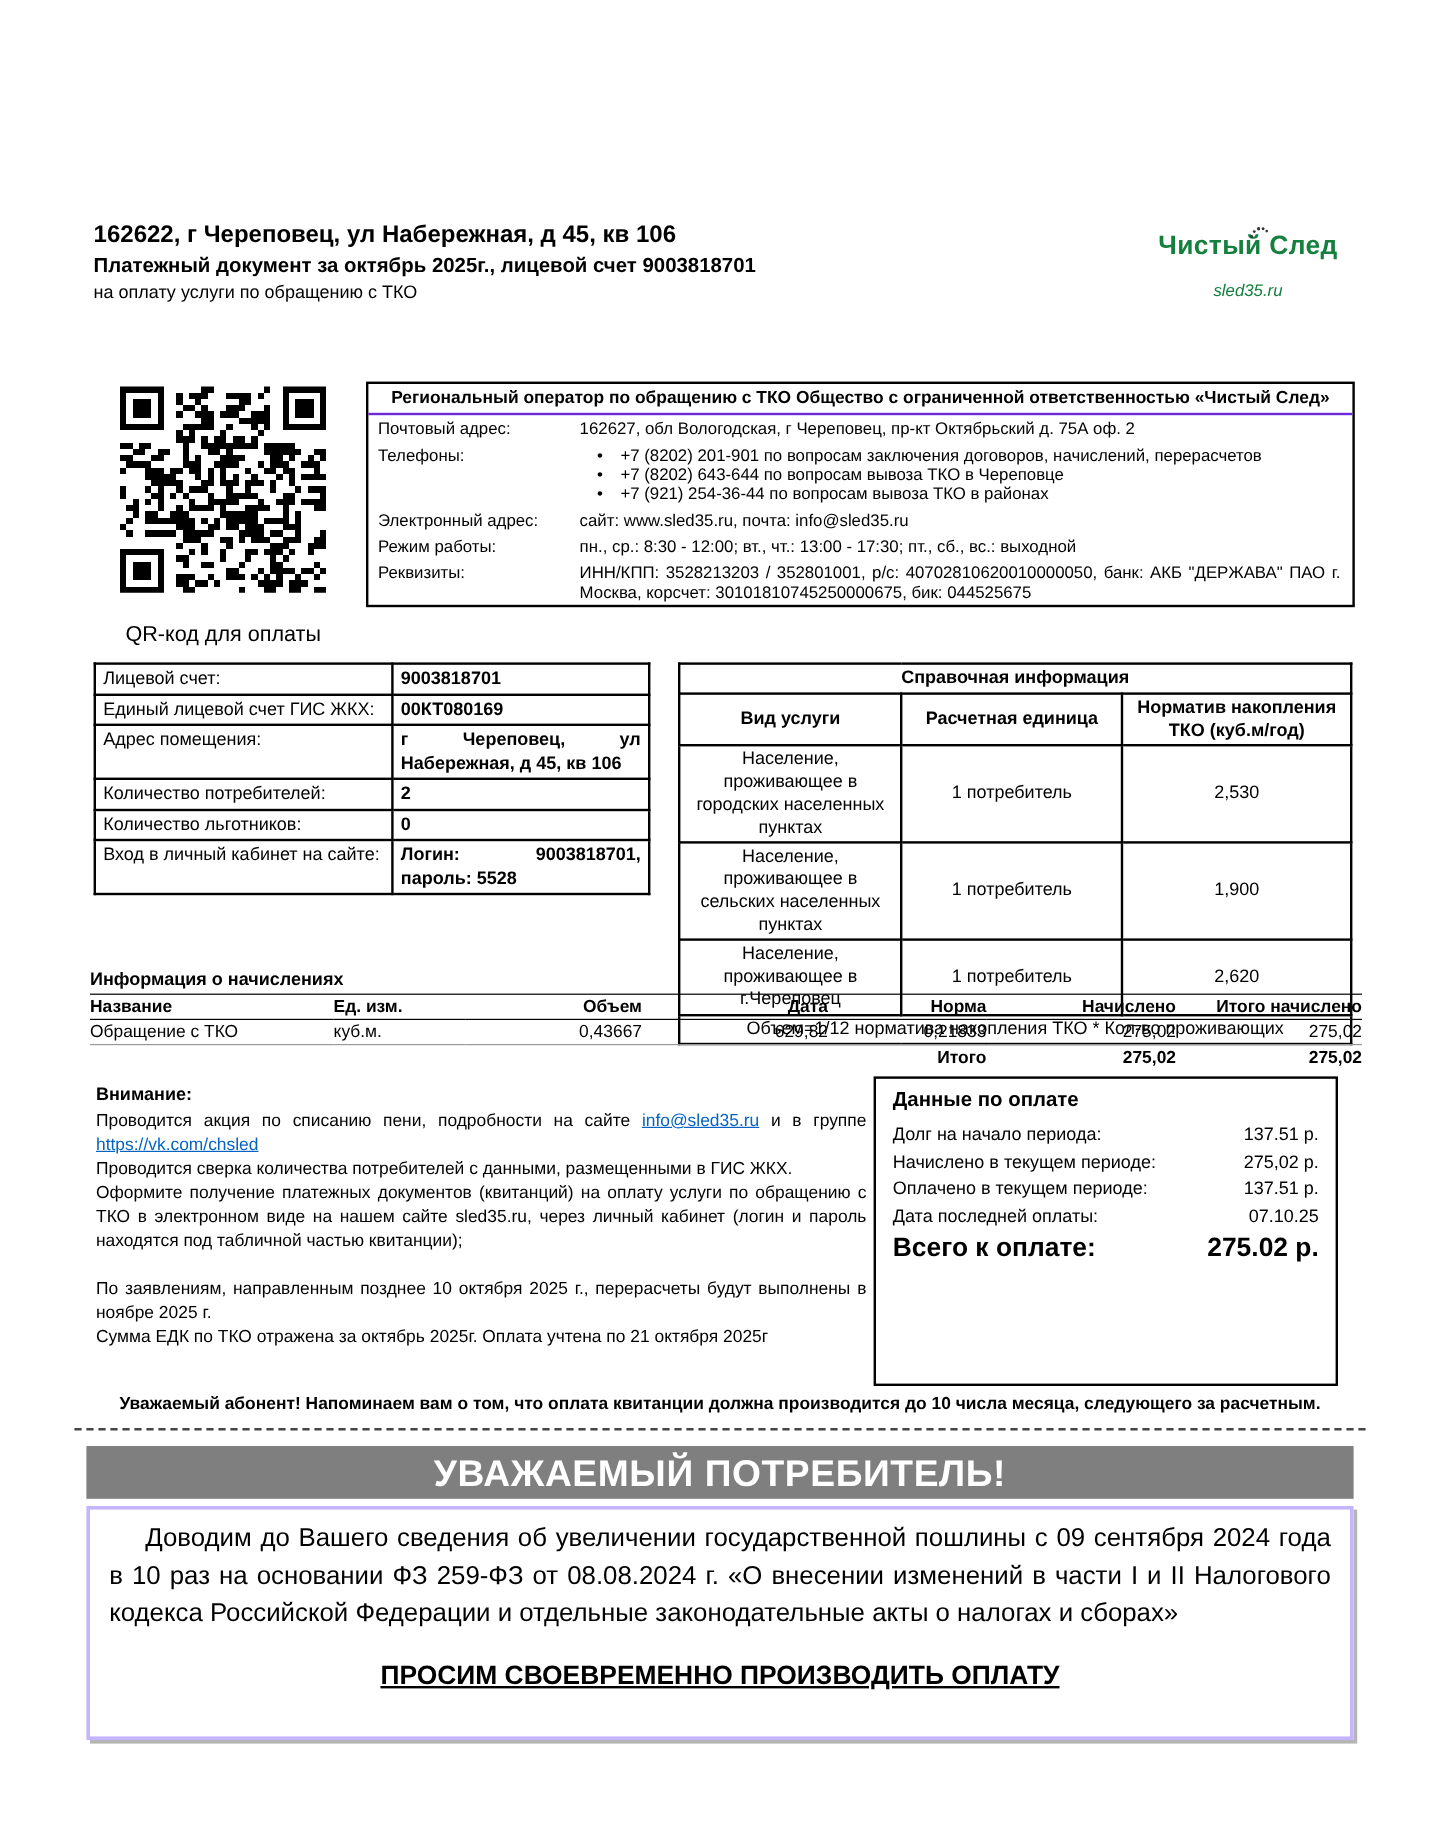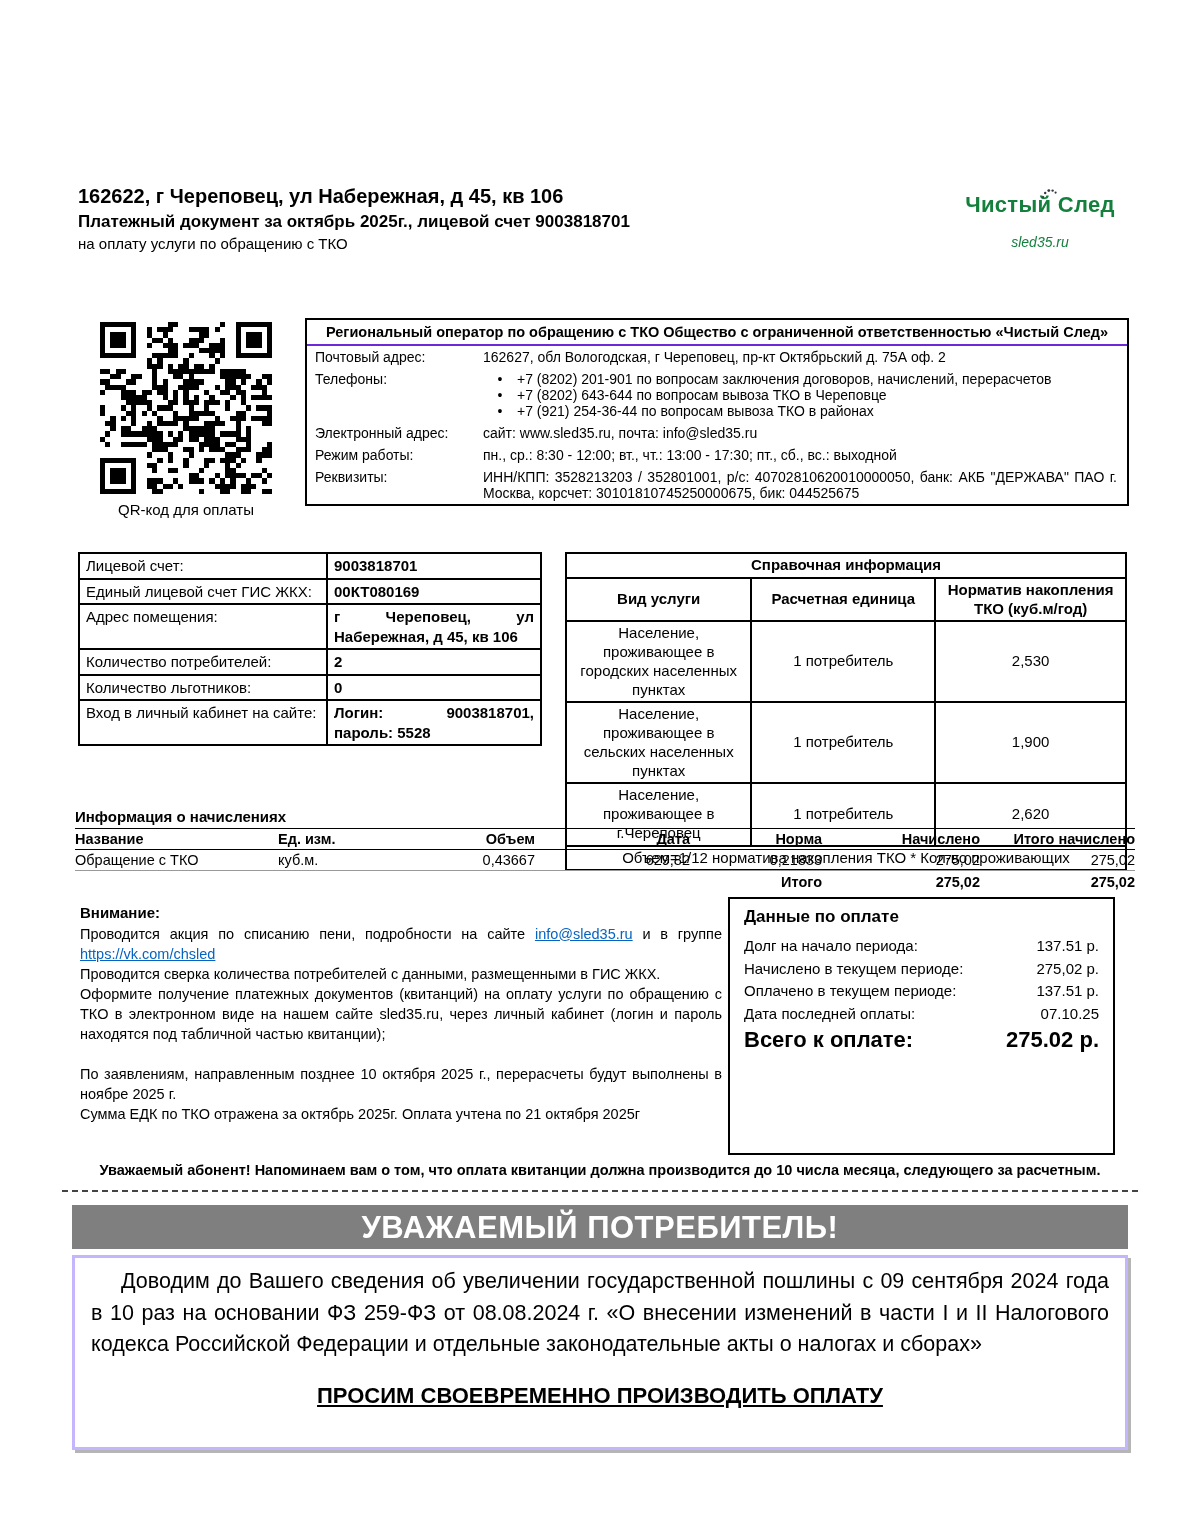--- a/index.html
+++ b/index.html
@@ -13,21 +13,21 @@
   .hdr-line3{font-size:15px;margin-top:3px;}
 
   .logo{position:absolute;left:950px;top:192px;width:180px;text-align:center;color:#15803d;}
   .logo-name{position:relative;display:inline-block;font-size:22px;font-weight:bold;letter-spacing:.3px;}
   .logo-foot{position:absolute;right:56px;top:-10px;}
   .logo-site{font-style:italic;font-size:14px;margin-top:16px;}
 
   
   .qr-block{position:absolute;left:100px;top:322px;width:172px;text-align:center;}
   .qr-code{width:172px;height:172px;}
-  .qr-label{font-size:15px;margin-top:7px;}
+  .qr-label{font-size:18px;margin-top:24px;}
 
   
   .op-box{position:absolute;left:305px;top:318px;width:820px;border:2px solid #000;font-size:14px;}
   .op-title{font-weight:bold;text-align:center;font-size:14.5px;padding:4px 10px;border-bottom:2px solid #6d28d9;}
   .op-row{display:flex;padding:3px 0;}
   .op-label{flex:none;width:168px;padding-left:8px;}
   .op-value{flex:1;padding-right:10px;text-align:justify;}
   .op-bullets .b-line{display:flex;}
   .b-dot{flex:none;width:34px;text-align:center;}
 

